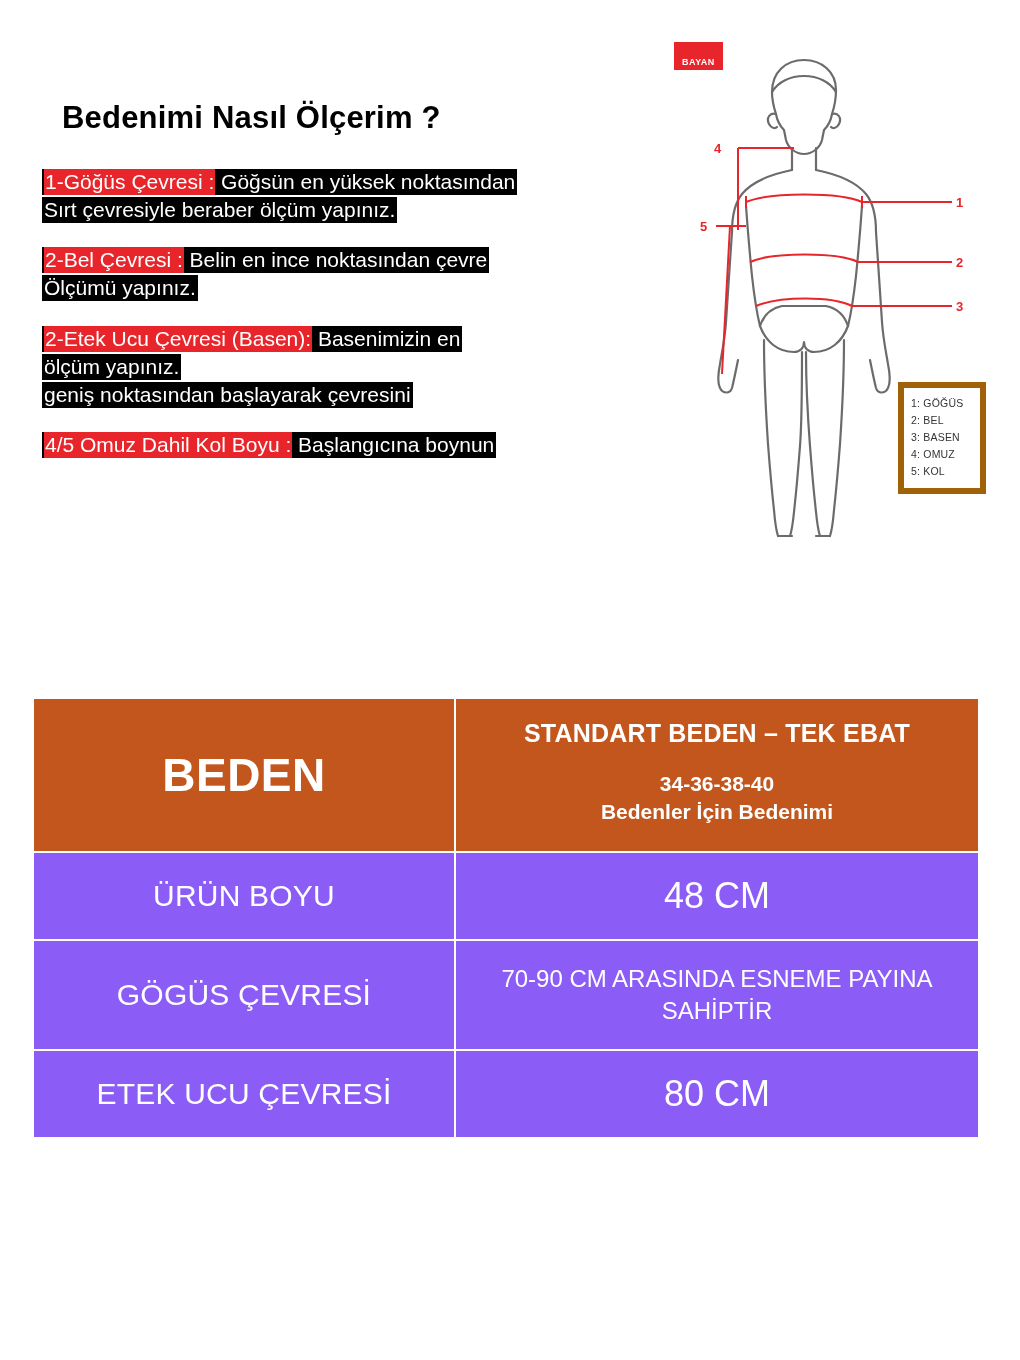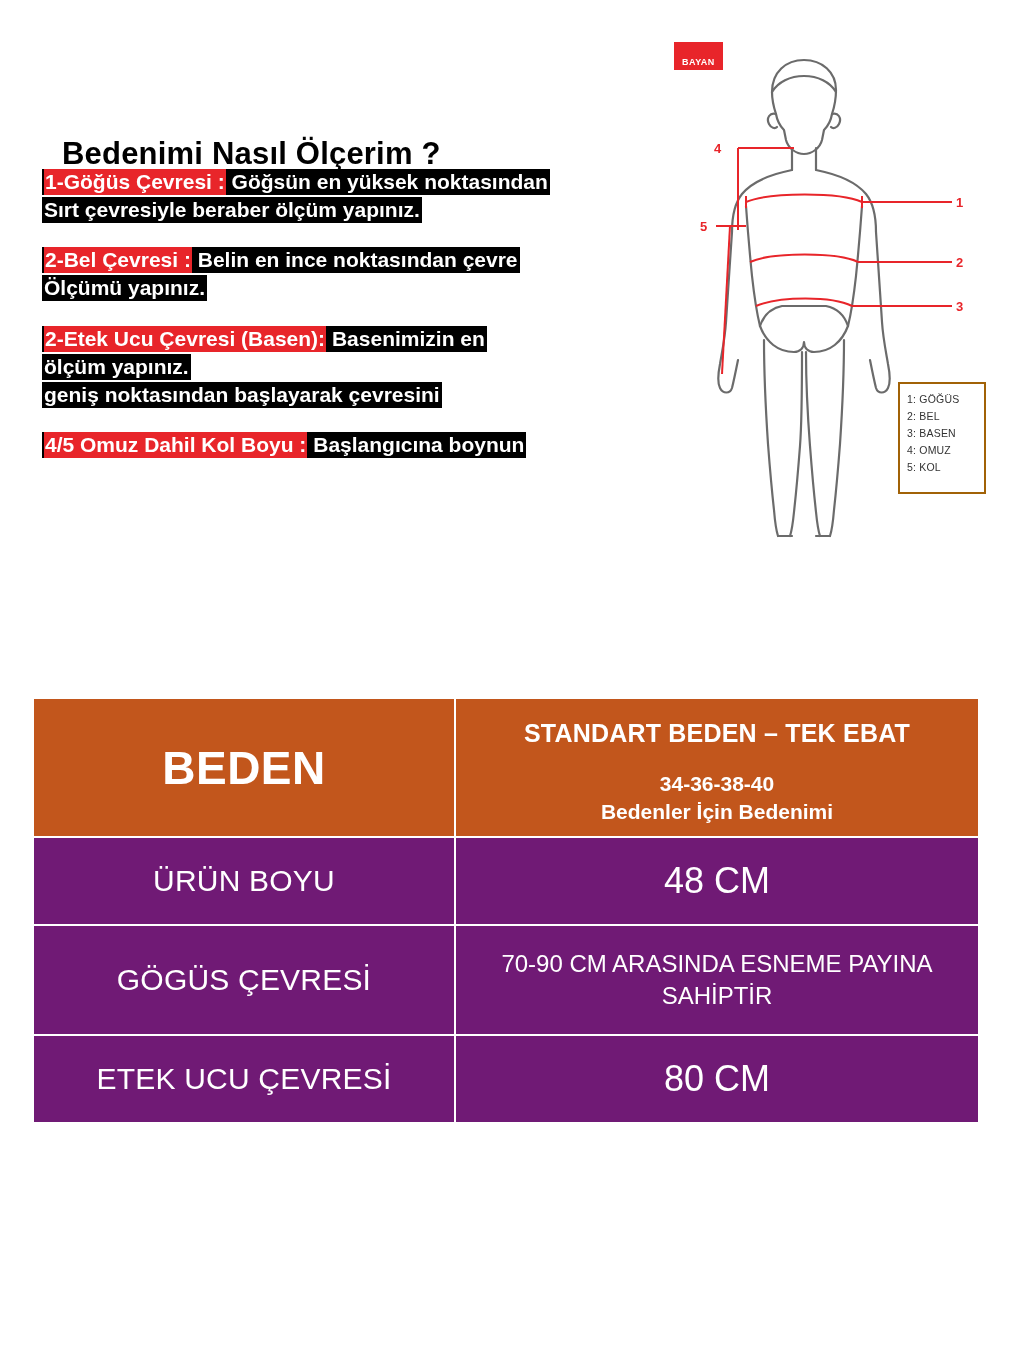--- a/index.html
+++ b/index.html
@@ -17,42 +17,41 @@
 
   
   #page-title {
     position: absolute;
     left: 62px;
     top: 100px;
     font-size: 31px;
     font-weight: bold;
     color: #000;
     letter-spacing: 0.2px;
-    margin-top: 36px;
   }
 
   
   #instructions {
     position: absolute;
     left: 42px;
     top: 168px;
     width: 620px;
   }
   .instr {
     margin-bottom: 22px;
     line-height: 1.34;
   }
   .instr .line {
     display: block;
   }
   .hl {
     background: #000;
     color: #ffffff;
     font-size: 21px;
-    font-weight: bold;
+    font-weight: normal;
     padding: 1px 2px 2px 2px;
     box-decoration-break: clone;
     -webkit-box-decoration-break: clone;
   }
   .hl .term {
     background: #e8252a;
     color: #ffffff;
     padding: 1px 1px 2px 1px;
   }
 
@@ -74,21 +73,21 @@
     font-weight: bold;
     padding: 15px 8px 3px 8px;
     letter-spacing: 0.5px;
   }
   #legend {
     position: absolute;
     left: 238px;
     top: 352px;
     width: 88px;
     height: 112px;
-    border: 2px solid #a16207;
+    border: 6px solid #a16207;
     background: #ffffff;
     padding: 7px 0 0 7px;
     box-sizing: border-box;
   }
   #legend div {
     font-size: 10.5px;
     color: #333;
     line-height: 1.62;
     letter-spacing: 0.2px;
   }
@@ -105,30 +104,30 @@
   #size-table td {
     border: 2px solid #ffffff;
     color: #ffffff;
     text-align: center;
     vertical-align: middle;
   }
   #size-table .col-a { width: 420px; }
   #size-table .col-b { width: 498px; }
 
   tr.head-row td { background: #c2561c; }
-  tr.body-row td { background: #701a75; }
+  tr.body-row td { background: #8b5cf6; }
 
   .cell-beden {
     font-size: 46px;
     font-weight: bold;
     letter-spacing: 0.5px;
     padding: 28px 0;
   }
   .cell-standart {
-    padding: 20px 12px 11px 12px;
+    padding: 20px 12px 26px 12px;
     margin-left: 48px;
   }
   .cell-standart .t1 {
     font-size: 25px;
     font-weight: bold;
     letter-spacing: 0.2px;
   }
   .cell-standart .t2 {
     font-size: 21px;
     font-weight: bold;

